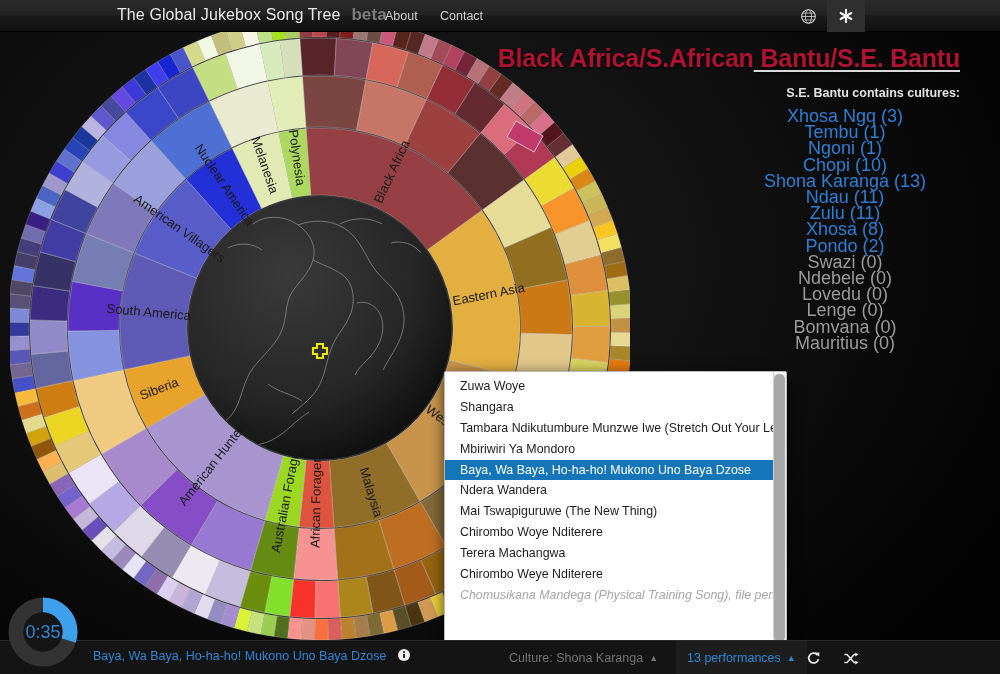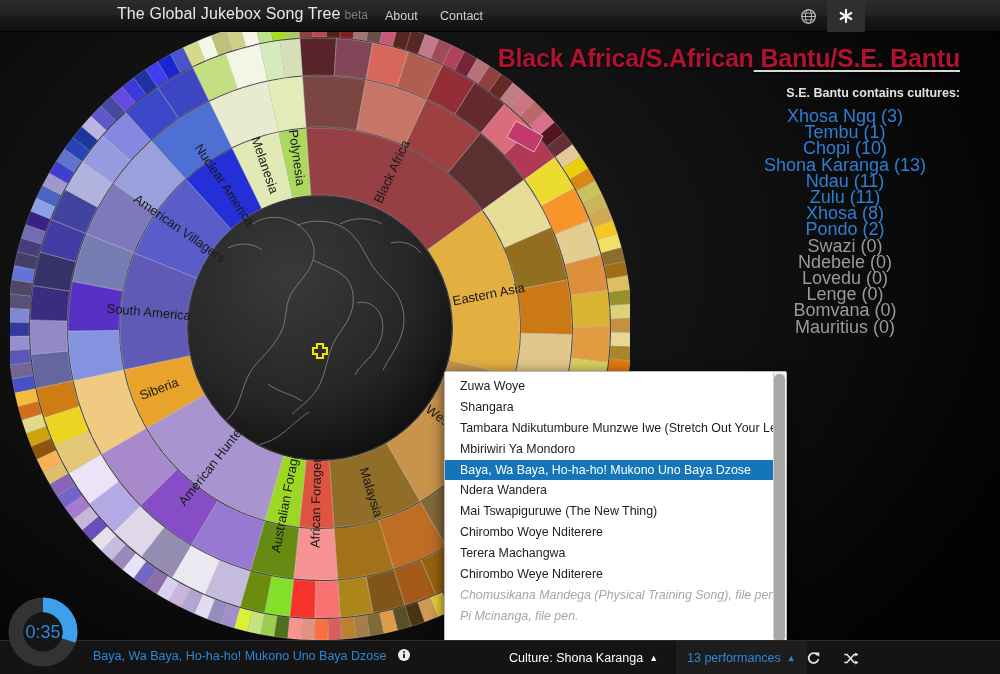--- a/index.html
+++ b/index.html
@@ -10,21 +10,21 @@
     overflow: hidden;
   }
   #app { position: relative; width: 1000px; height: 674px; overflow: hidden;
     background: radial-gradient(ellipse 900px 700px at 38% 38%, #1d1d1d 0%, #101010 42%, #040404 72%, #000 100%); }
 
   
   #header { position: absolute; left:0; top:0; width:1000px; height:32px;
     background: linear-gradient(to bottom, #2b2b2b 0%, #232323 48%, #1b1b1b 52%, #101010 100%);
     border-bottom: 1px solid #000; z-index: 60; }
   #brand { position:absolute; left:117px; top:5px; font-size:16px; color:#e8e8e8; letter-spacing:.1px; white-space:nowrap;}
-  #beta { font-size:12px; color:#7d7d7d; margin-left:4px; }
+  #beta { font-size:17px; color:#7d7d7d; margin-left:11px;font-weight:bold; }
   .navlink { position:absolute; top:9px; font-size:12.5px; color:#cfcfcf; cursor:pointer; }
   #nav-about { left:385px; }
   #nav-contact { left:440px; }
   .hdr-btn { position:absolute; top:0; width:38px; height:32px; display:flex;
     align-items:center; justify-content:center; cursor:pointer; }
   #btn-globe { left:789px; }
   #btn-star  { left:827px; background:#2f2f2f; }
   .hdr-btn svg { display:block; }
 
   
@@ -59,21 +59,21 @@
     background:#a8a8a8; border-radius:5px; cursor:grab; }
 
   
   #bottombar { position:absolute; left:0; bottom:0; width:1000px; height:34px;
     background:#141414; border-top:1px solid #2a2a2a; z-index:50; }
   #now-playing { position:absolute; left:93px; top:8px; font-size:12.5px; color:#2f86d6;
     white-space:nowrap; cursor:pointer; }
   #info-icon { display:inline-block; margin-left:8px; vertical-align:-1px; cursor:pointer; }
   .bb-cell { position:absolute; top:0; height:34px; display:flex; align-items:center;
     font-size:12.5px; cursor:pointer; white-space:nowrap; }
-  #bb-culture { left:509px; color:#ffffff; }
+  #bb-culture { left:509px; color:#737373; }
   #bb-perf { left:676px; color:#2f86d6; background:#1d1d1d; padding:0 11px;justify-content:center; }
   .caret-up { margin-left:6px; font-size:9px; }
   #bb-repeat { left:800px; width:26px; justify-content:center; }
   #bb-shuffle { left:838px; width:26px; justify-content:center; }
 
   
   #timer { position:absolute; left:8px; bottom:7px; width:70px; height:70px; z-index:55; }
   #timer-text { position:absolute; left:0; top:0; width:70px; height:70px;
     display:flex; align-items:center; justify-content:center;
     font-size:18px; color:#2f86d6; }
@@ -110,20 +110,21 @@
     </div>
   </div>
 
   <div id="title">
     <span>Black Africa/S.African</span><span class="und"> Bantu/S.E. Bantu</span>
   </div>
   <div id="contains-label">S.E. Bantu contains cultures:</div>
   <div id="culture-list">
       <div class="culture-row">Xhosa Ngq (3)</div>
       <div class="culture-row">Tembu (1)</div>
+      <div class="culture-row">Ngoni (1)</div>
       <div class="culture-row">Chopi (10)</div>
       <div class="culture-row">Shona Karanga (13)</div>
       <div class="culture-row">Ndau (11)</div>
       <div class="culture-row">Zulu (11)</div>
       <div class="culture-row">Xhosa (8)</div>
       <div class="culture-row">Pondo (2)</div>
       <div class="culture-row empty">Swazi (0)</div>
       <div class="culture-row empty">Ndebele (0)</div>
       <div class="culture-row empty">Lovedu (0)</div>
       <div class="culture-row empty">Lenge (0)</div>
@@ -429,21 +430,20 @@
         <div class="song-item">Shangara</div>
         <div class="song-item">Tambara Ndikutumbure Munzwe Iwe (Stretch Out Your Leg)</div>
         <div class="song-item">Mbiriwiri Ya Mondoro</div>
         <div class="song-item selected">Baya, Wa Baya, Ho-ha-ho! Mukono Uno Baya Dzose</div>
         <div class="song-item">Ndera Wandera</div>
         <div class="song-item">Mai Tswapiguruwe (The New Thing)</div>
         <div class="song-item">Chirombo Woye Nditerere</div>
         <div class="song-item">Terera Machangwa</div>
         <div class="song-item">Chirombo Weye Nditerere</div>
         <div class="song-item disabled">Chomusikana Mandega (Physical Training Song), file pen.</div>
-        <div class="song-item disabled">Pi Mcinanga, file pen.</div>
       </div>
     <div id="songs-sb-track">
       <div id="songs-sb-thumb"></div>
     </div>
   </div>
 
   <div id="bottombar">
     <div id="now-playing">
       <span>Baya, Wa Baya, Ho-ha-ho! Mukono Uno Baya Dzose</span>
       <span id="info-icon">

